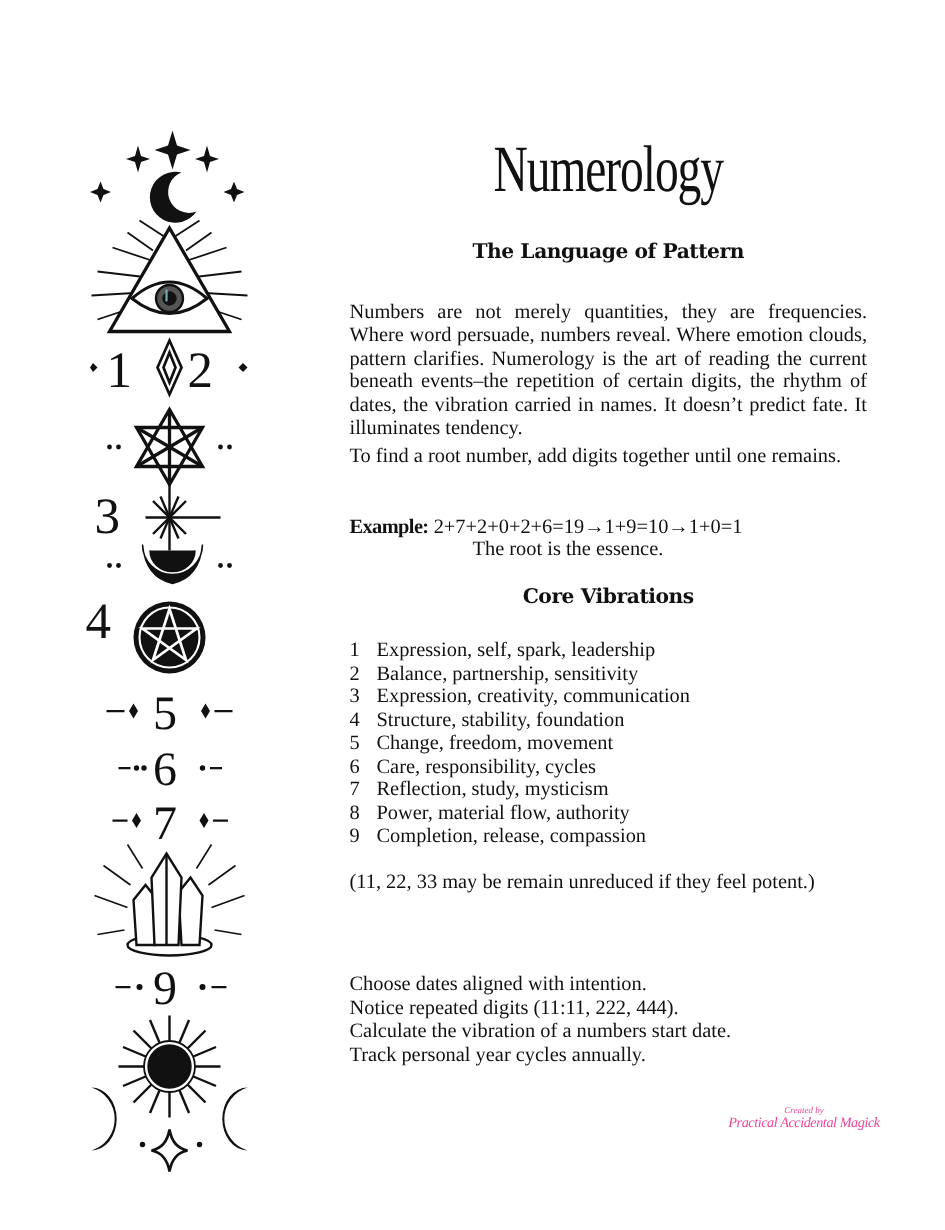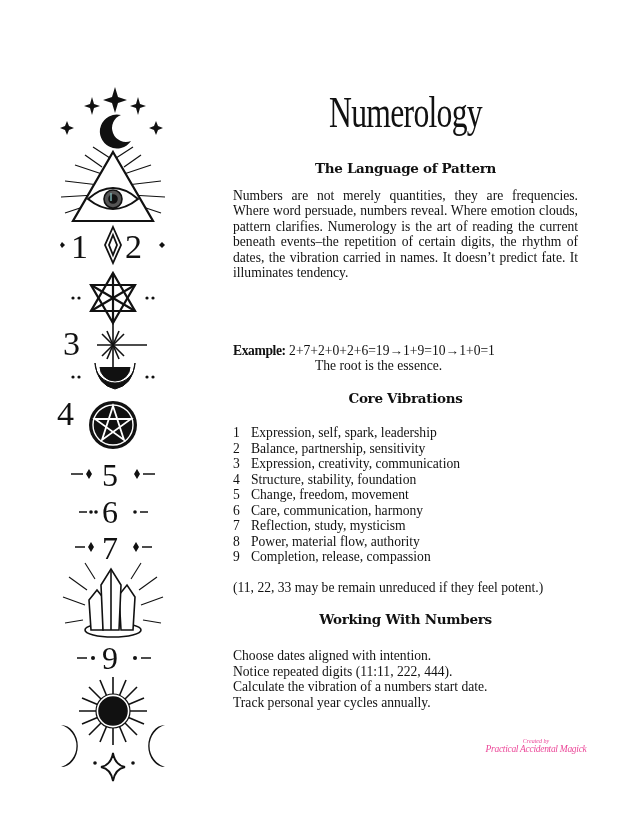--- a/index.html
+++ b/index.html
@@ -181,22 +181,23 @@
           <circle cx="78" cy="678" r="1.8"></circle>
       </g>
 
       <path d="M58 668 Q60 680 70 682 Q60 684 58 696 Q56 684 46 682 Q56 680 58 668 Z" fill="#fff" stroke="#111" stroke-width="1.8"></path>
     </svg>
   </div>
 
   <div class="title">Numerology</div>
   <div class="h2" style="top:160px;">The Language of Pattern</div>
 
-  <div class="para" style="top:188px;">Numbers are not merely quantities, they are frequencies. Where word persuade, numbers reveal. Where emotion clouds, pattern clarifies. Numerology is the art of reading the current beneath events–the repetition of certain digits, the rhythm of dates, the vibration carried in names. It doesn’t predict fate. It illuminates tendency.</div>
-
+  <div class="para" style="top:200px;">Numbers are not merely quantities, they are frequencies. Where word persuade, numbers reveal. Where emotion clouds, pattern clarifies. Numerology is the art of reading the current beneath events–the repetition of certain digits, the rhythm of dates, the vibration carried in names. It doesn’t predict fate. It illuminates tendency.</div>
+
+  <div class="para" style="top:296px;">To find a root number, add digits together until one remains.</div>
 
   <div class="example" style="top:343px;">
     <b>Example:</b>
     <span>2+7+2+0+2+6=19→1+9=10→1+0=1</span>
     <span class="sub">The root is the essence.</span>
   </div>
 
   <div class="h2" style="top:390px;">Core Vibrations</div>
 
   <ul class="list">
@@ -215,39 +216,38 @@
     <li>
         <span class="n">4</span>
         <span>Structure, stability, foundation</span>
       </li>
     <li>
         <span class="n">5</span>
         <span>Change, freedom, movement</span>
       </li>
     <li>
         <span class="n">6</span>
-        <span>Care, communication, harmony</span>
+        <span>Care, responsibility, cycles</span>
       </li>
     <li>
         <span class="n">7</span>
         <span>Reflection, study, mysticism</span>
       </li>
     <li>
         <span class="n">8</span>
         <span>Power, material flow, authority</span>
       </li>
     <li>
         <span class="n">9</span>
         <span>Completion, release, compassion</span>
       </li>
   </ul>
 
   <div class="note">(11, 22, 33 may be remain unreduced if they feel potent.)</div>
 
-  <div class="h2" style="top:611px;">Working With Numbers</div>
 
   <div class="working">
     <div>Choose dates aligned with intention.</div>
     <div>Notice repeated digits (11:11, 222, 444).</div>
     <div>Calculate the vibration of a numbers start date.</div>
     <div>Track personal year cycles annually.</div>
   </div>
 
   <div class="credit">
     <span class="small">Created by</span>

